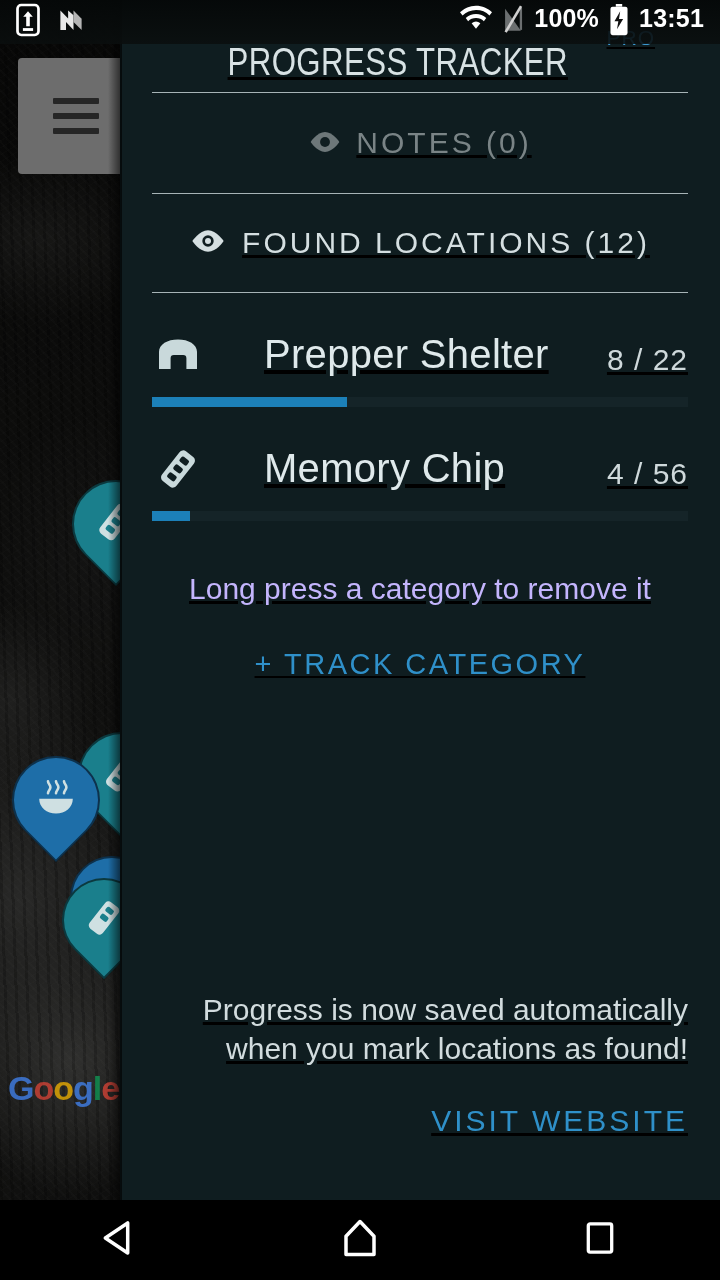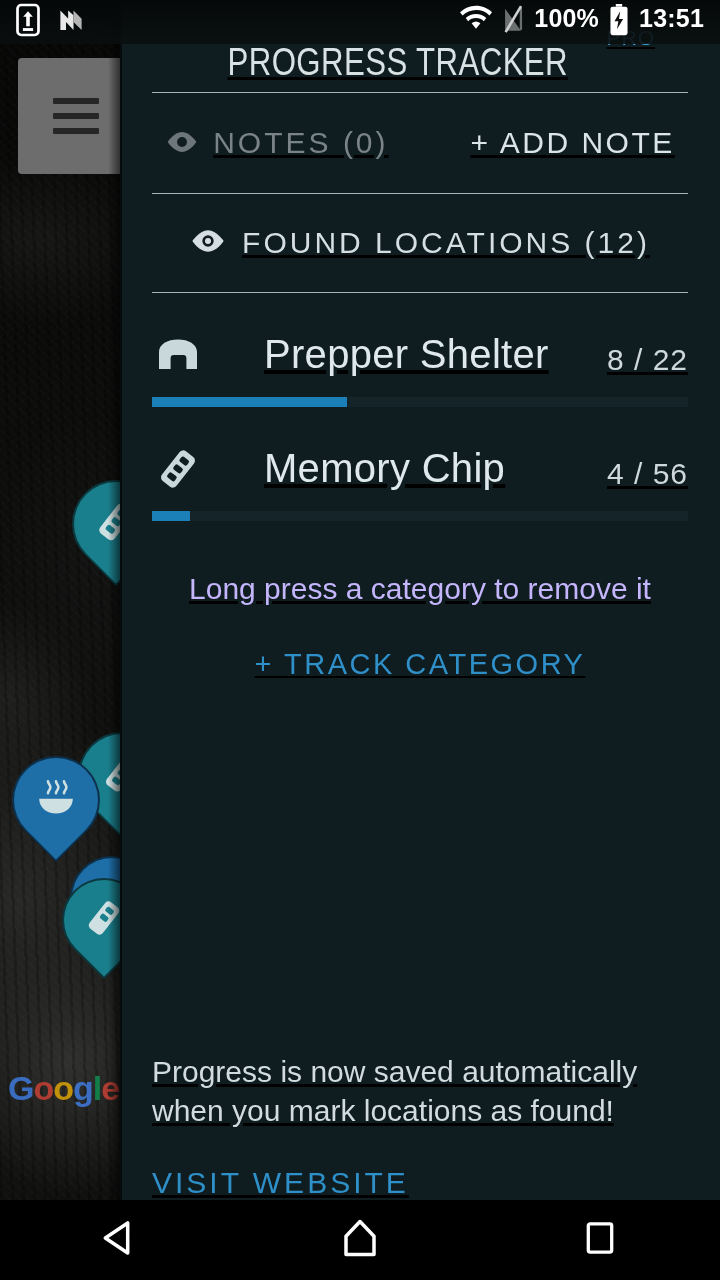--- a/index.html
+++ b/index.html
@@ -209,21 +209,22 @@
   }
   .track-cat {
     text-align: center;
     color: #2f90c9; font-size: 29px;
     font-weight: 300; letter-spacing: 2.5px;
     margin-top: 42px;
   }
 
   .footer {
     margin-top: auto;
-    text-align: left;
+    padding-bottom: 62px;
+    text-align: right;
   }
   .footer-msg {
     color: #d2dcde; font-size: 30px;
     font-weight: 300; line-height: 1.28;
   }
   .visit {
     color: #2f90c9; font-size: 30px;
     font-weight: 300; letter-spacing: 3px;
     margin-top: 36px;
   }
@@ -334,21 +335,20 @@
     <div class="row-notes">
       <div class="notes-group">
         <span>
           <svg width="34" height="22" viewBox="0 0 24 16">
             <path d="M12 0.8C6.2 0.8 1.6 8 1.6 8s4.6 7.2 10.4 7.2S22.4 8 22.4 8 17.8 0.8 12 0.8z" fill="#6d7779"></path>
             <circle cx="12" cy="8" r="3.6" fill="#101e21"></circle>
           </svg>
         </span>
         <span>NOTES (0)</span>
       </div>
-      <div class="add-note">+ ADD NOTE</div>
     </div>
 
     <div class="divider"></div>
 
     <div class="row-found">
       <span>
         <svg width="36" height="24" viewBox="0 0 24 16">
           <path d="M12 0.8C6.2 0.8 1.6 8 1.6 8s4.6 7.2 10.4 7.2S22.4 8 22.4 8 17.8 0.8 12 0.8z" fill="#d5dfe1"></path>
           <circle cx="12" cy="8" r="3.8" fill="#101e21"></circle>
           <circle cx="12" cy="8" r="2" fill="#d5dfe1"></circle>

